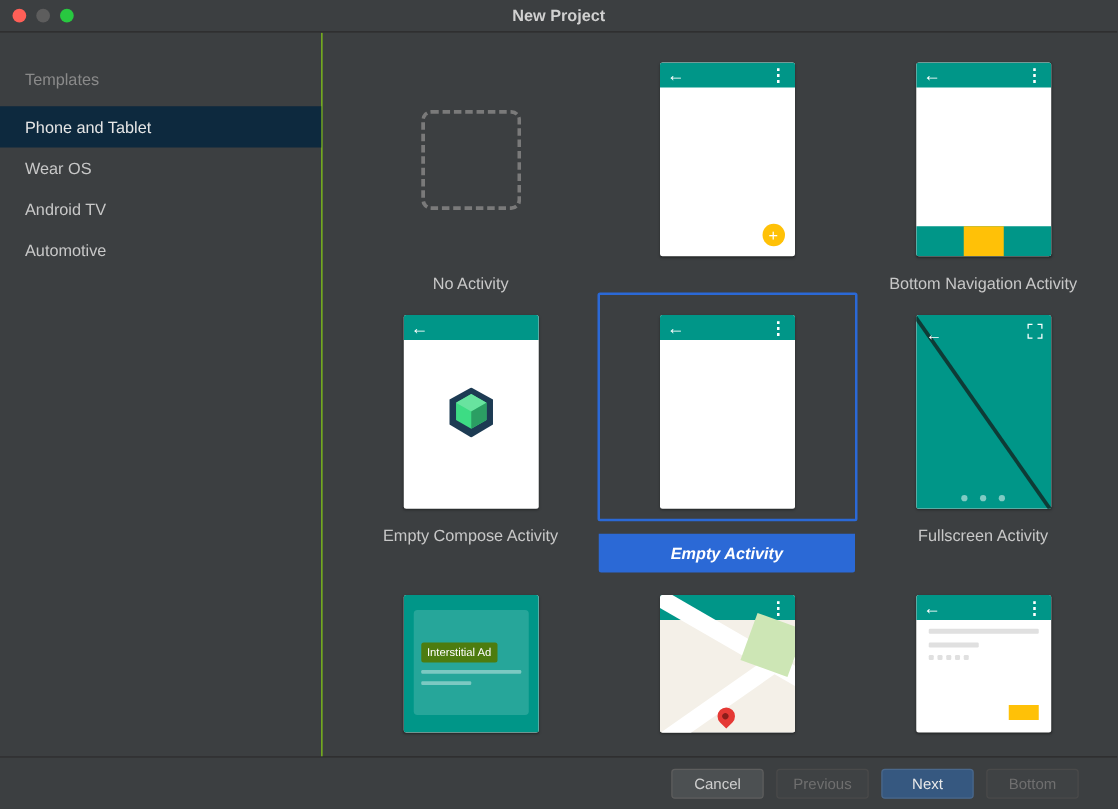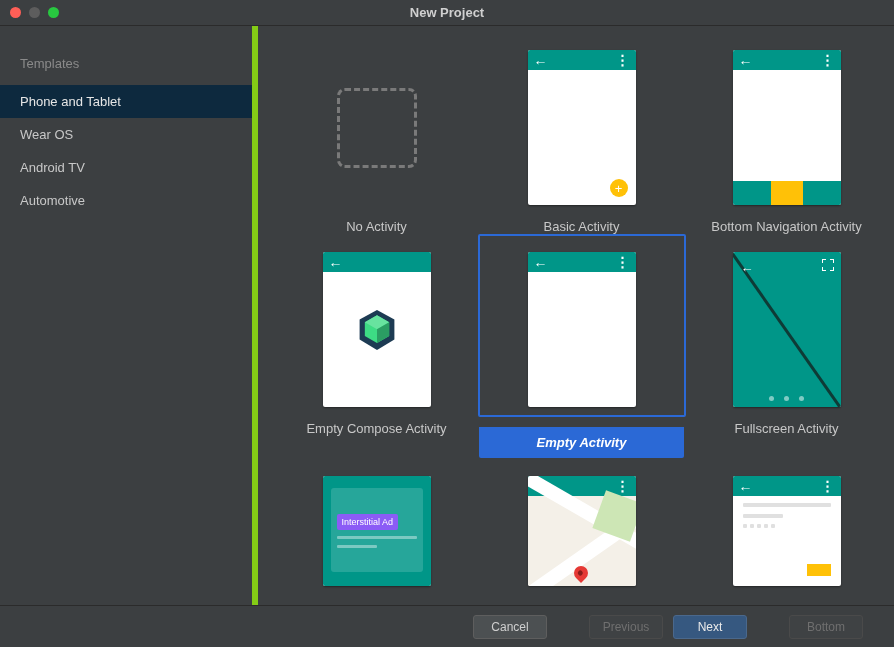--- a/index.html
+++ b/index.html
@@ -31,21 +31,21 @@
     color: #d0d0d0;
     pointer-events: none;
   }
   .main {
     display: flex;
     height: calc(647px - 26px - 42px);
   }
   .sidebar {
     width: 258px;
     background: #3c3f41;
-    border-right: 6px solid #84cc16;
+    border-right: 1px solid #84cc16;
     padding-top: 24px;
   }
   .sb-header {
     font-size: 13px;
     color: #8a8a8a;
     padding: 6px 20px 14px;
   }
   .sb-item {
     font-size: 13px;
     color: #c8c8c8;
@@ -150,21 +150,21 @@
   }
   
   .fsbg { position:absolute; inset:0; background:#009688; }
   .fsdiag2{ position:absolute; width:200%; height:3px; background:#0e3b36; top:50%; left:-50%; transform:rotate(55deg); }
   .fs-arrow { position:absolute; top:8px; left:8px; color:#fff; font-size:13px; }
   .fs-dots { position:absolute; bottom:6px; left:0; right:0; display:flex; justify-content:center; gap:10px;}
   .fs-dots span{ width:5px; height:5px; border-radius:50%; background:rgba(255,255,255,0.5);}
   
   .int-bg { position:absolute; inset:0; background:#009688; }
   .int-card { position:absolute; top:12px; left:8px; right:8px; height:84px; background:#26a69a; border-radius:3px; padding:6px;}
-  .int-badge{ display:inline-block; background:#8b5cf6; color:#fff; font-size:9px; padding:3px 5px; border-radius:2px; margin-top:20px;}
+  .int-badge{ display:inline-block; background:#4d7c0f; color:#fff; font-size:9px; padding:3px 5px; border-radius:2px; margin-top:20px;}
   .int-line { height:3px; background:rgba(255,255,255,0.4); margin-top:6px; border-radius:1px;}
   
   .map-bg{ position:absolute; inset:20px 0 0 0; background:#f4f0e8;}
   .map-road{ position:absolute; background:#fff;}
   .map-pin{ position:absolute; left:46px; top:70px; width:14px; height:14px; background:#e53935; border-radius:50% 50% 50% 0; transform:rotate(-45deg);}
   .map-pin::after{content:""; position:absolute; left:4px; top:4px; width:5px; height:5px; background:#8a1d1a; border-radius:50%;}
   
   .md-line{ height:4px; background:#e0e0e0; margin:7px 10px 0; border-radius:1px;}
   .md-line.short{ width:40px;}
   .md-dots{ display:flex; gap:3px; margin:6px 10px;}
@@ -185,21 +185,21 @@
     min-width: 74px;
     height: 24px;
     border: 1px solid #5e5e5e;
     background: #4c5052;
     color: #cfcfcf;
     font-size: 12px;
     border-radius: 3px;
     cursor: pointer;
   }
   .btn.primary { background: #365880; border-color: #4a688c; color: #eaeaea; }
-  .btn:disabled { color: #6f6f6f; background: #3f4244; border-color:#4a4a4a; cursor: default; margin-left: 32px; }
+  .btn:disabled { color: #6f6f6f; background: #3f4244; border-color:#4a4a4a; cursor: default; }
 </style>
 </head>
 <body>
 
 <div class="titlebar">
   <div class="traffic-lights">
     <div class="tl tl-close"></div>
     <div class="tl tl-min"></div>
     <div class="tl tl-max"></div>
   </div>
@@ -230,21 +230,20 @@
       <div class="tile">
         <div class="frame">
             <div class="thumb">
           <div class="appbar">
             <span class="arrow-back">←</span>
             <span class="dots">⋮</span>
           </div>
           <div class="fab">+</div>
         </div>
           </div>
-        <div class="label">Basic Activity</div>
       </div>
 
       <div class="tile">
         <div class="frame">
             <div class="thumb">
           <div class="appbar">
             <span class="arrow-back">←</span>
             <span class="dots">⋮</span>
           </div>
           <div class="botnav">

